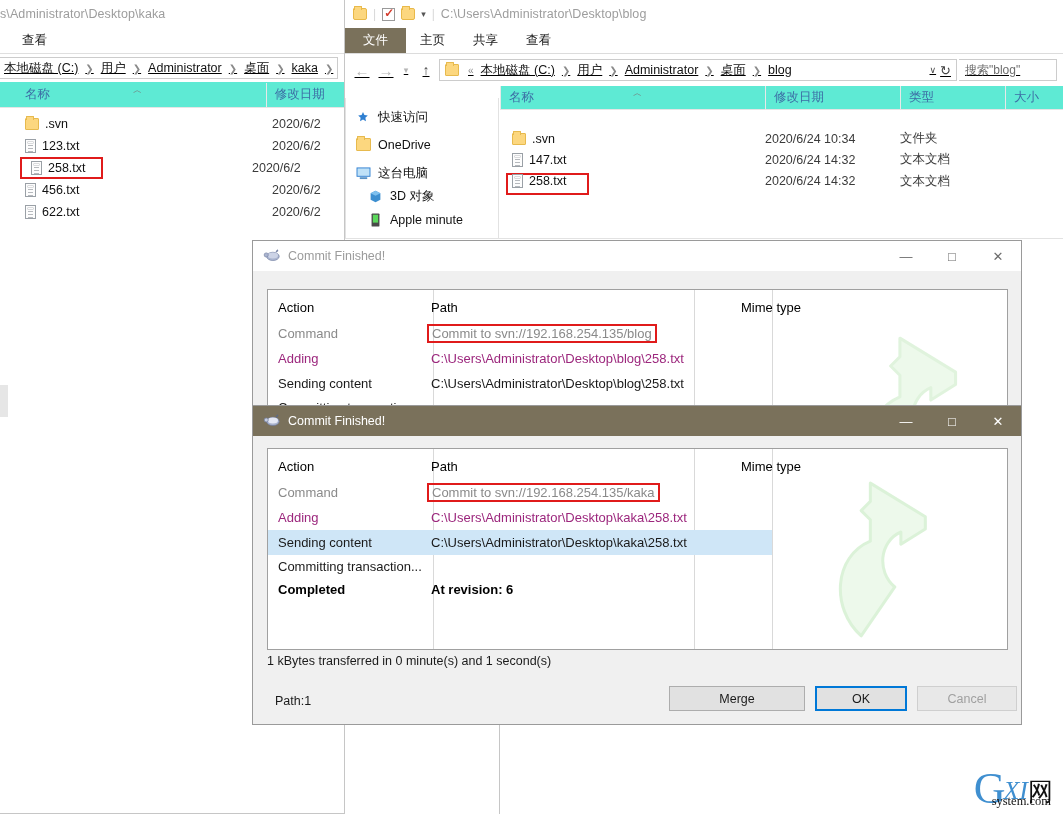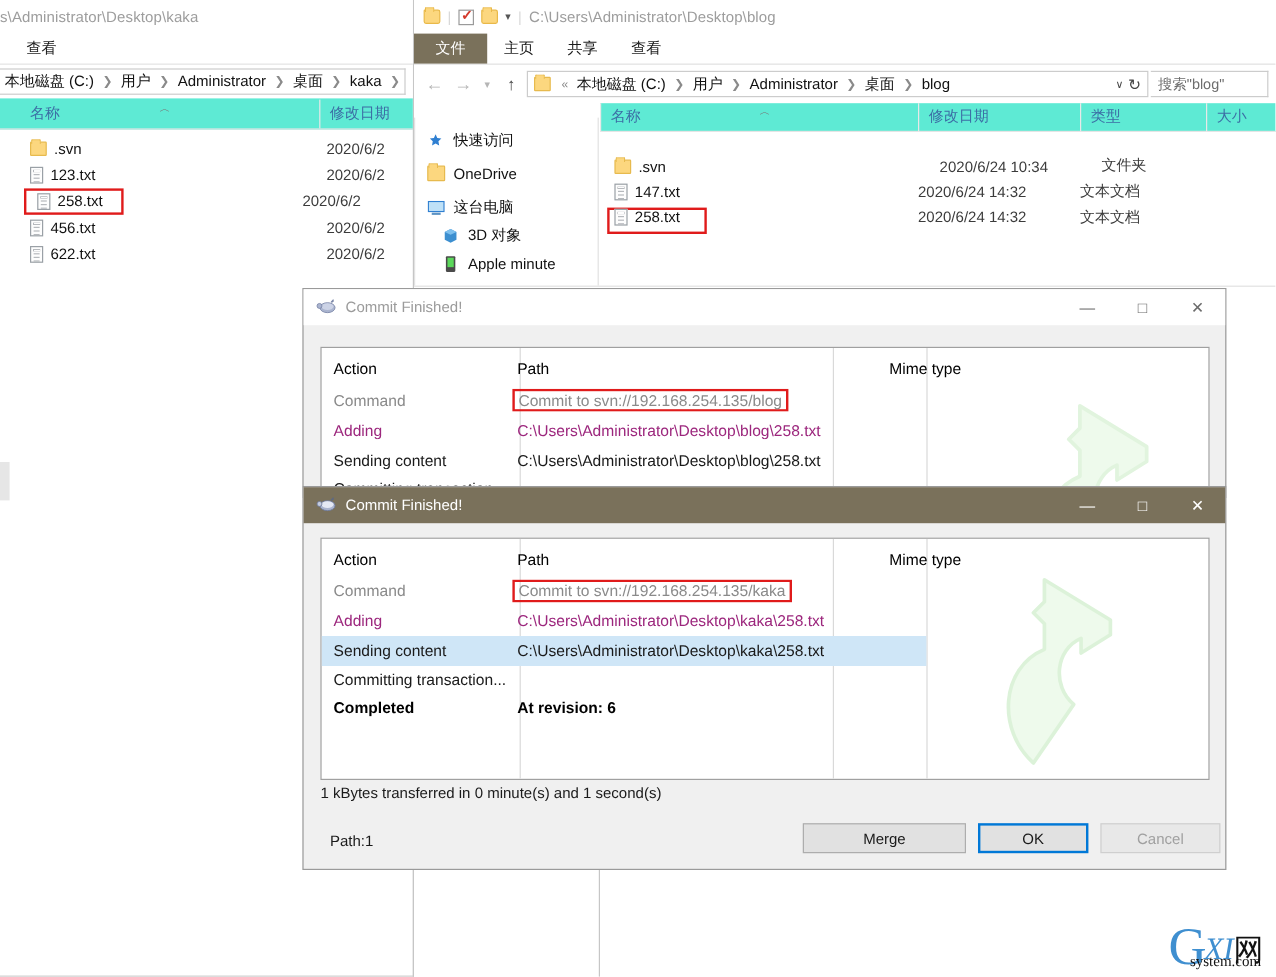--- a/index.html
+++ b/index.html
@@ -36,21 +36,21 @@
     content:"✓"; position:absolute; left:1px; top:-3px; font-size:12px; color:#d33a2c; font-weight:bold;
   }
   .qa-caret { font-size:9px; color:#555; }
   .ex-title-path { color:#9d9d9d; font-size:12.5px; letter-spacing:.1px; white-space:nowrap;}
 
   .ex-menubar { height:26px; display:flex; align-items:stretch; background:#fff;
                 border-bottom:1px solid #dcdcdc; font-size:12.5px; }
   .ex-menu-item { padding: 3px 14px 4px; color:#1a1a1a; display:flex; align-items:center; }
   .ex-menu-item.file-tab { background:#7a715b; color:#ffffff; }
 
-  .ex-addrbar { height:30px; display:flex; align-items:center; gap:2px; padding:0 6px; background:#fff; }
+  .ex-addrbar { height:30px; display:flex; align-items:center; gap:2px; padding:0 6px; background:#fff;text-decoration:underline; }
   .nav-btn { width:22px; height:22px; display:flex; align-items:center; justify-content:center;
              color:#b5b5b5; font-size:15px; }
   .nav-btn.up { color:#4a4a4a; font-size:14px;}
   .crumbbox {
     flex:1; height:22px; border:1px solid #cccccc; background:#fff; display:flex;
     align-items:center; gap:3px; padding:0 3px; font-size:12.5px; color:#111; overflow:hidden; white-space:nowrap;
   }
   .crumb-sep { color:#8a8a8a; font-size:10px; padding:0 2px;}
   .crumb { padding:1px 2px; }
   .crumb-dd { margin-left:auto; display:flex; align-items:center; gap:4px; padding-right:2px;}
@@ -315,21 +315,21 @@
         <span>Apple minute</span>
       </div>
     </div>
 
     <div style="position:absolute; left:155px; top:124px; width:563px;">
       <div class="filerow" style="height:21px; margin-top:4px;">
         <div class="fr-name" style="width:265px; padding-left:12px;">
           <span class="ico-folder"></span>
           <span>.svn</span>
         </div>
-        <div class="fr-date" style="width:135px;margin-left:18px;">2020/6/24 10:34</div>
+        <div class="fr-date" style="width:135px;">2020/6/24 10:34</div>
         <div class="fr-type" style="width:105px;">文件夹</div>
       </div>
       <div class="filerow" style="height:21px;">
         <div class="fr-name" style="width:265px; padding-left:12px;">
           <span class="ico-txt"></span>
           <span>147.txt</span>
         </div>
         <div class="fr-date" style="width:135px;">2020/6/24 14:32</div>
         <div class="fr-type" style="width:105px;">文本文档</div>
       </div>

